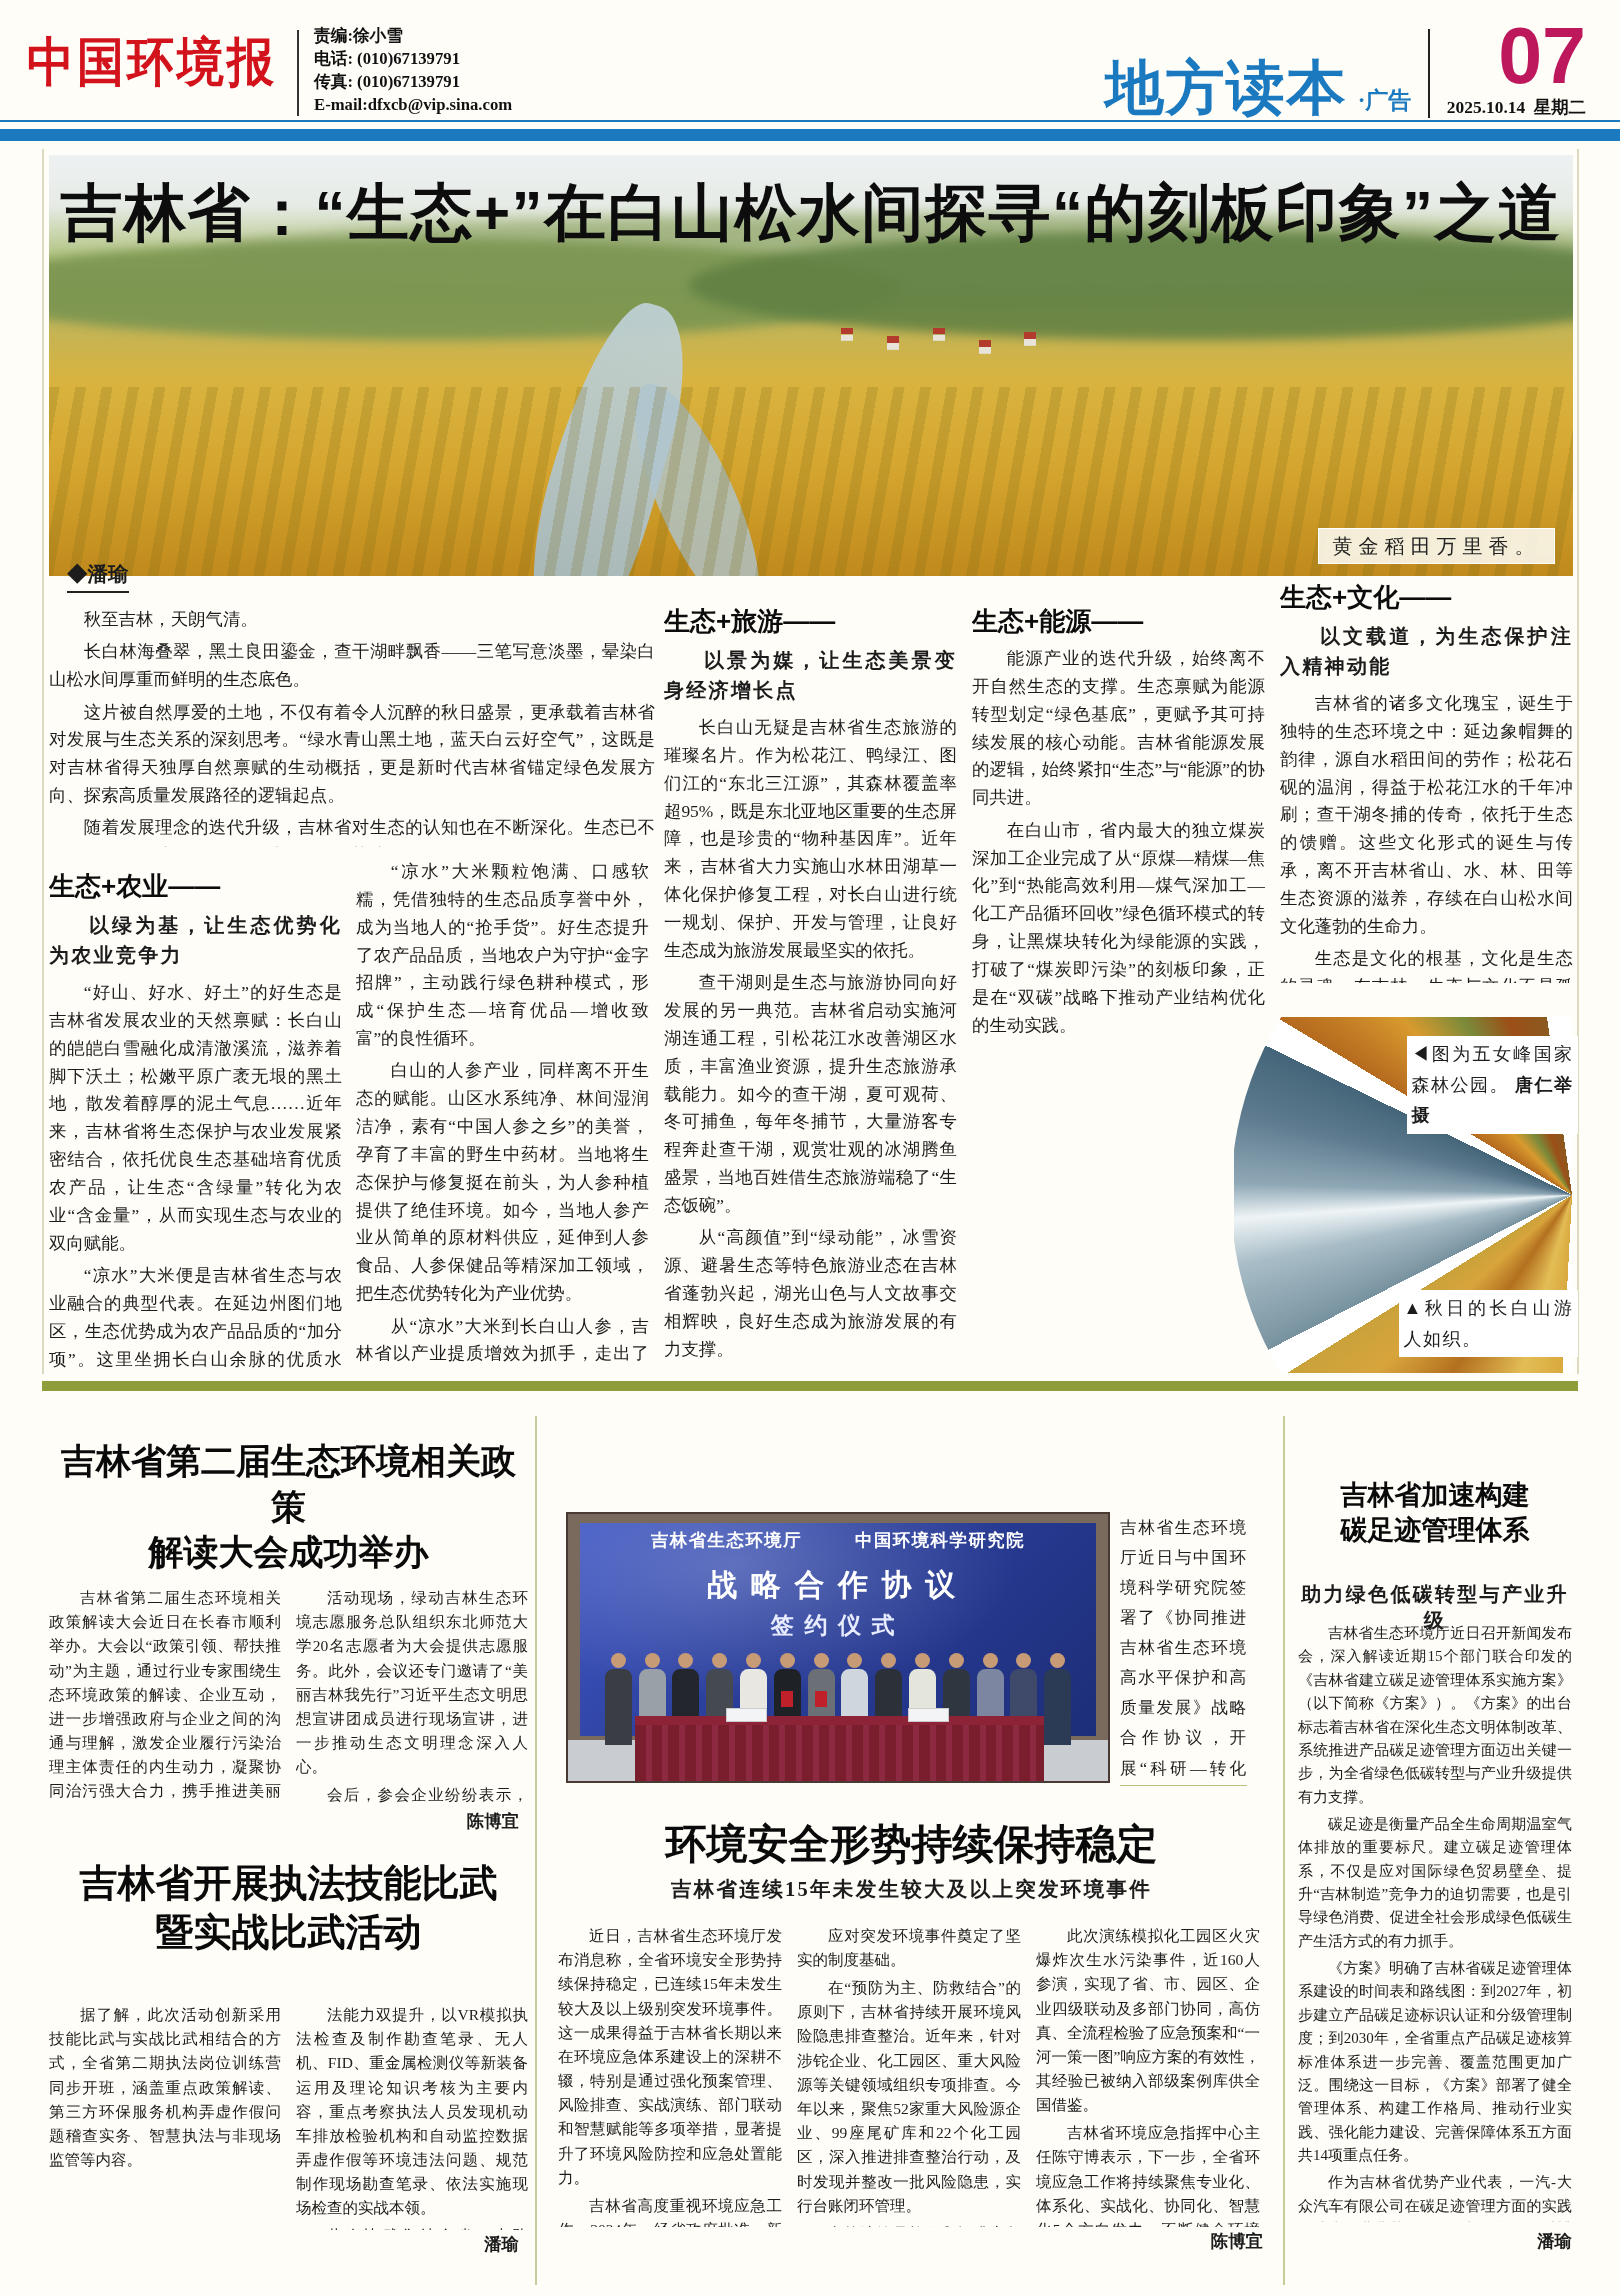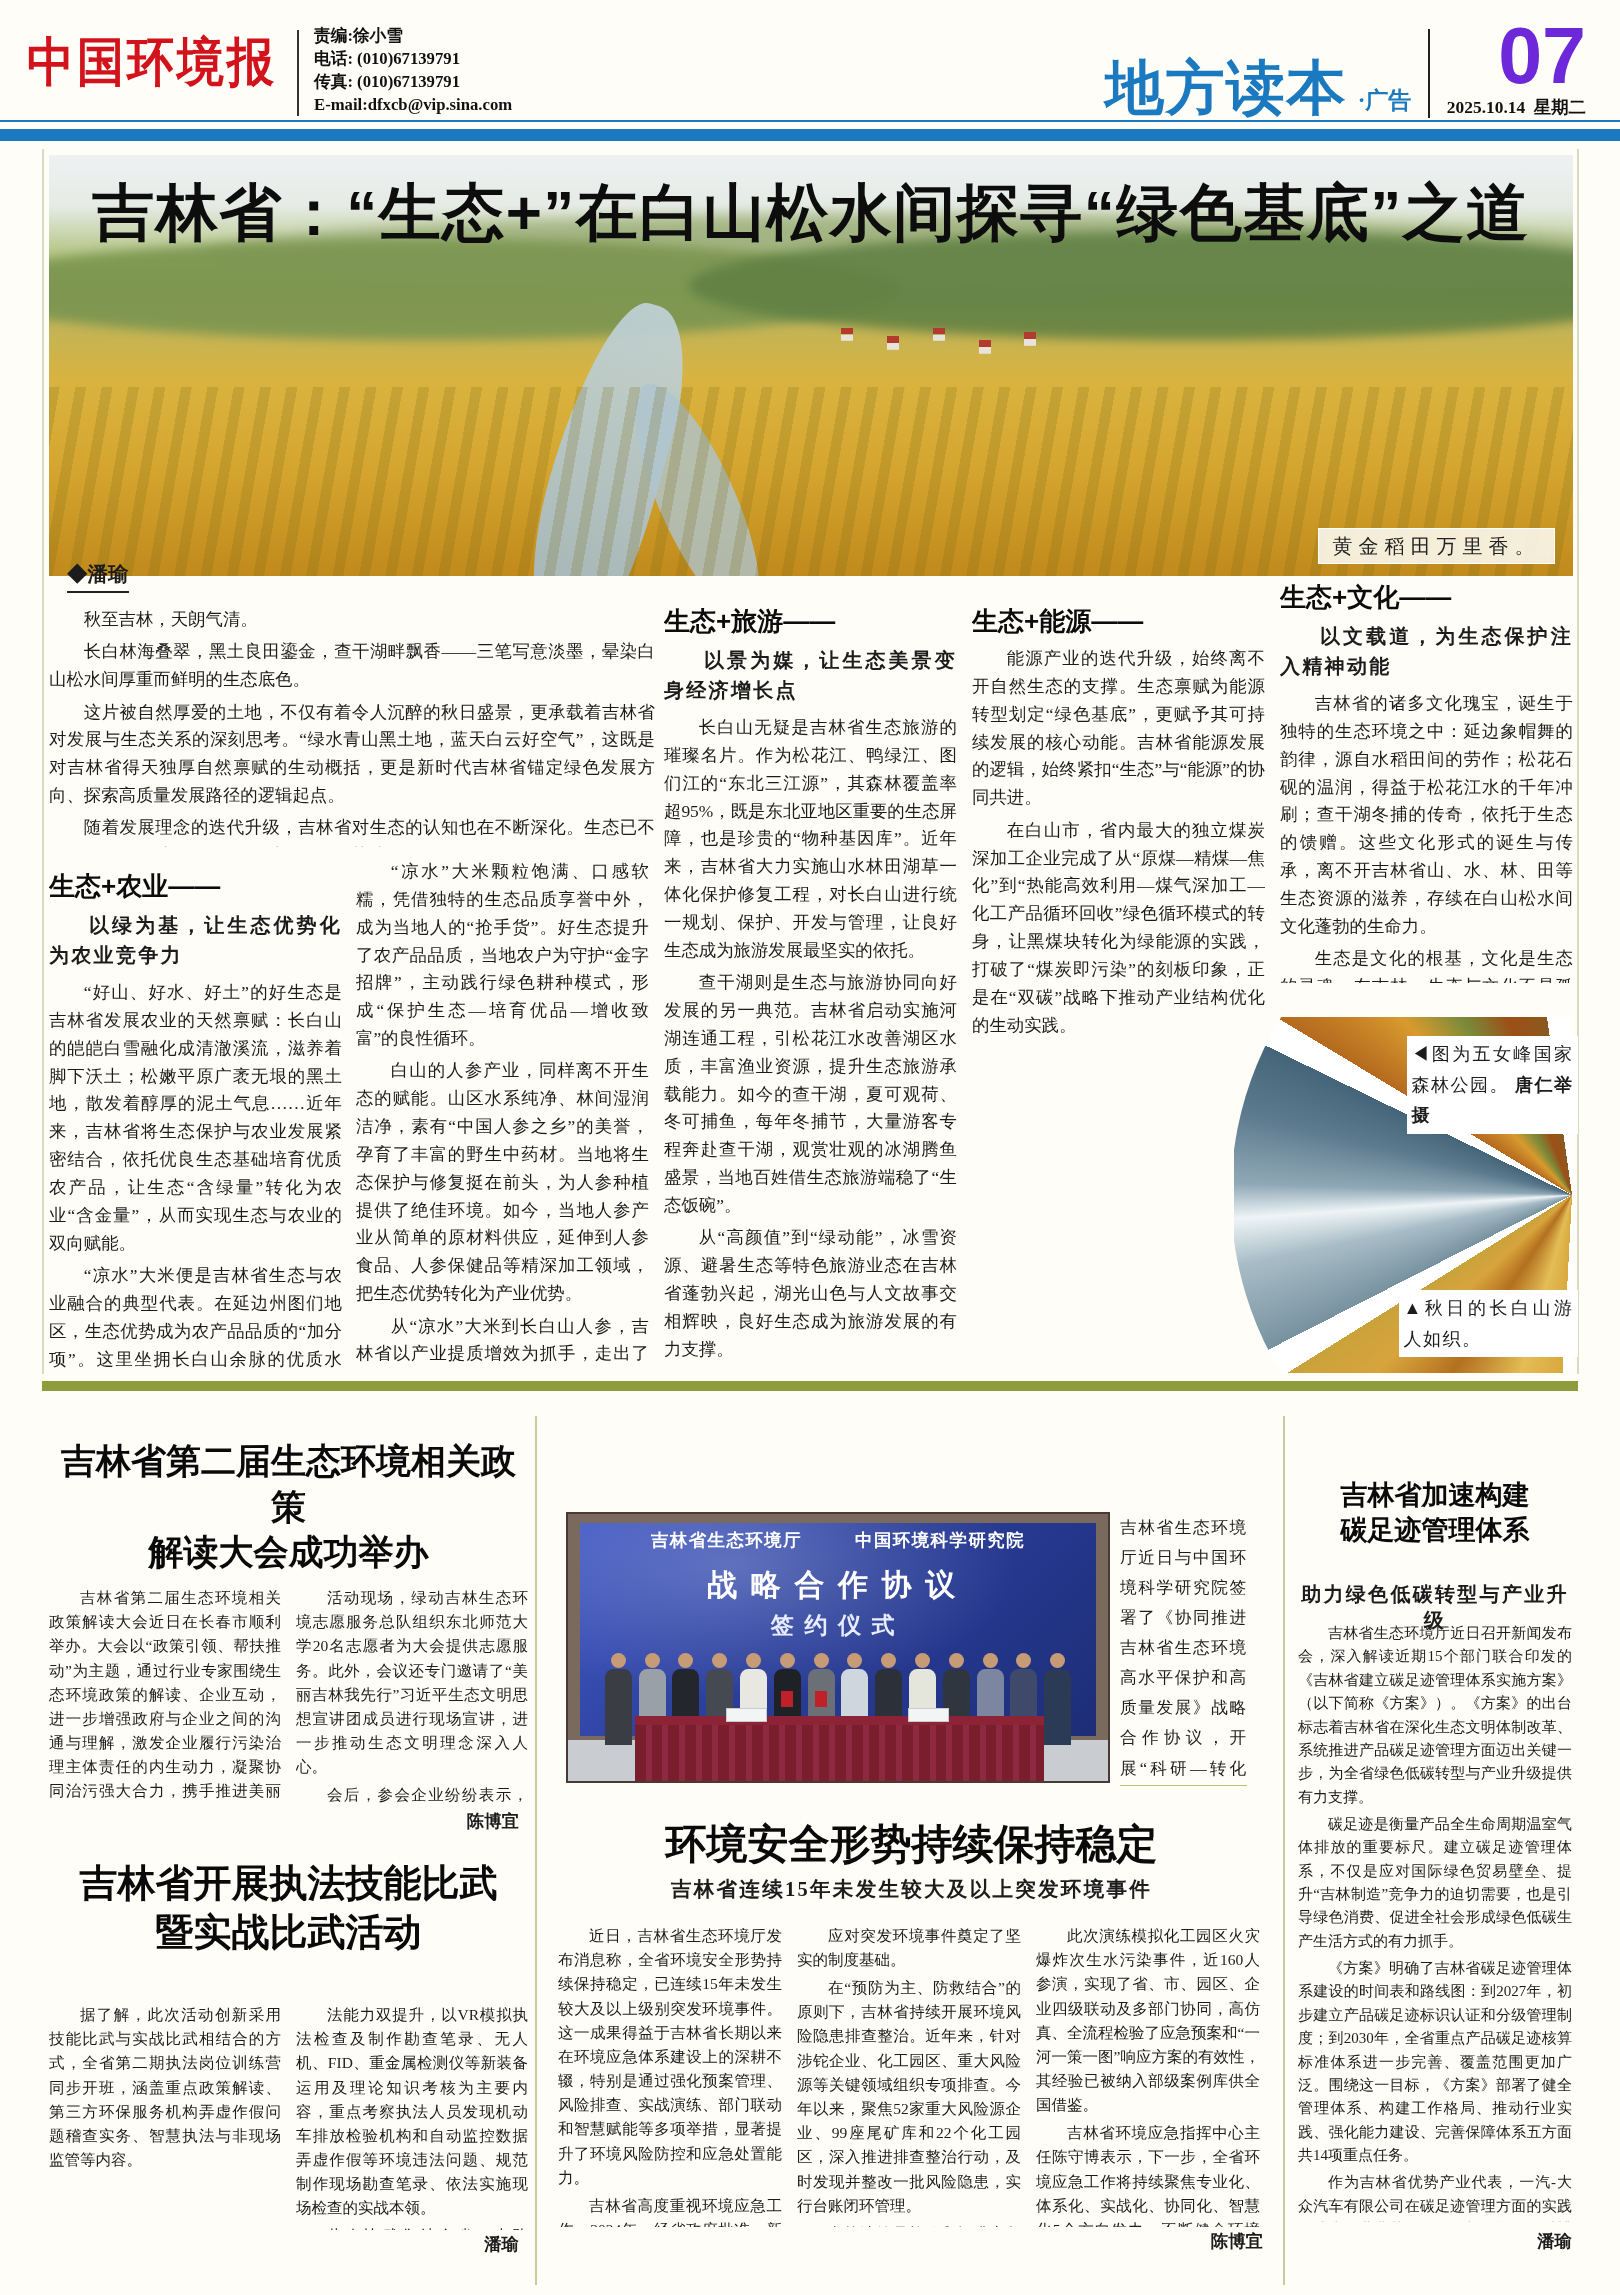--- a/index.html
+++ b/index.html
@@ -8,21 +8,21 @@
   
   .logo{position:absolute;left:27px;top:39px;font:900 47px/1 "Liberation Serif",serif;
         color:#d2131c;letter-spacing:3px;transform:scaleY(1.12);}
   .mast-rule{position:absolute;left:297px;top:30px;width:1.5px;height:86px;background:#333;}
   .contact{position:absolute;left:314px;top:24px;font:700 16.7px/1.38 "Liberation Serif",serif;color:#111;}
   .right-head{position:absolute;right:35px;top:20px;display:flex;align-items:flex-end;gap:10.6px;}
   .section-name{font:900 59px/1 "Liberation Serif",serif;color:#1b79c0;letter-spacing:1.5px;}
   .section-sub{font:700 23px/1 "Liberation Serif",serif;color:#1b79c0;padding-bottom:6px;}
   .head-div{width:2.3px;height:89px;background:#222;margin:0 6px;}
   .pageno-wrap{display:flex;flex-direction:column;align-items:flex-end;}
-  .pageno{font:900 79px/0.92 "Liberation Sans",sans-serif;color:#6d28d9;}
+  .pageno{font:900 79px/0.92 "Liberation Sans",sans-serif;color:#be185d;}
   .date-line{font:700 17.4px/1.2 "Liberation Serif",serif;color:#111;margin-top:4.5px;white-space:nowrap;}
   .blue-thin{position:absolute;left:0;top:120px;width:1621px;height:2.3px;background:#1b79c0;}
   .blue-bar{position:absolute;left:0;top:129px;width:1621px;height:12px;background:#1b79c0;}
   
   .photo{position:absolute;left:49px;top:155px;width:1524px;height:421px;overflow:hidden;
     background:linear-gradient(180deg,#eef1f2 0%,#e6ebe6 12%,#cdd8b4 18%,#a8bd72 26%,#8fa457 32%,#c2b457 40%,#d9b33f 54%,#d5a62f 74%,#c08a1c 100%);}
   .mount{position:absolute;left:10%;top:14%;width:95%;height:20%;background:#9db07c;border-radius:50%;filter:blur(6.8px);opacity:.85;}
   .hill1{position:absolute;left:-6%;top:20%;width:62%;height:24%;background:#7b9550;border-radius:50%;filter:blur(5.3px);opacity:.9;}
   .hill2{position:absolute;right:-8%;top:18%;width:66%;height:26%;background:#5f7f42;border-radius:50%;filter:blur(5.3px);opacity:.85;}
   .river{position:absolute;left:33%;top:34%;width:7%;height:85%;background:linear-gradient(180deg,#c2d3da,#9fb9c6);
@@ -135,21 +135,21 @@
     <div class="hill1"></div>
     <div class="hill2"></div>
     <div class="river"></div>
     <div class="river2"></div>
     <div class="rows"></div>
     <span class="hut" style="left:52%;top:41%"></span>
     <span class="hut" style="left:55%;top:43%"></span>
     <span class="hut" style="left:58%;top:41%"></span>
     <span class="hut" style="left:61%;top:44%"></span>
     <span class="hut" style="left:64%;top:42%"></span>
-    <div class="main-headline">吉林省：“生态+”在白山松水间探寻“绿色基底”之道</div>
+    <div class="main-headline">吉林省：“生态+”在白山松水间探寻“的刻板印象”之道</div>
     <div class="photo-cap">黄金稻田万里香。</div>
   </div>
 
   <div class="edge" style="left:42px"></div>
   <div class="edge" style="left:1577px"></div>
 
   <div class="byline">◆潘瑜</div>
 
   <div class="intro">
     <p>秋至吉林，天朗气清。</p>

